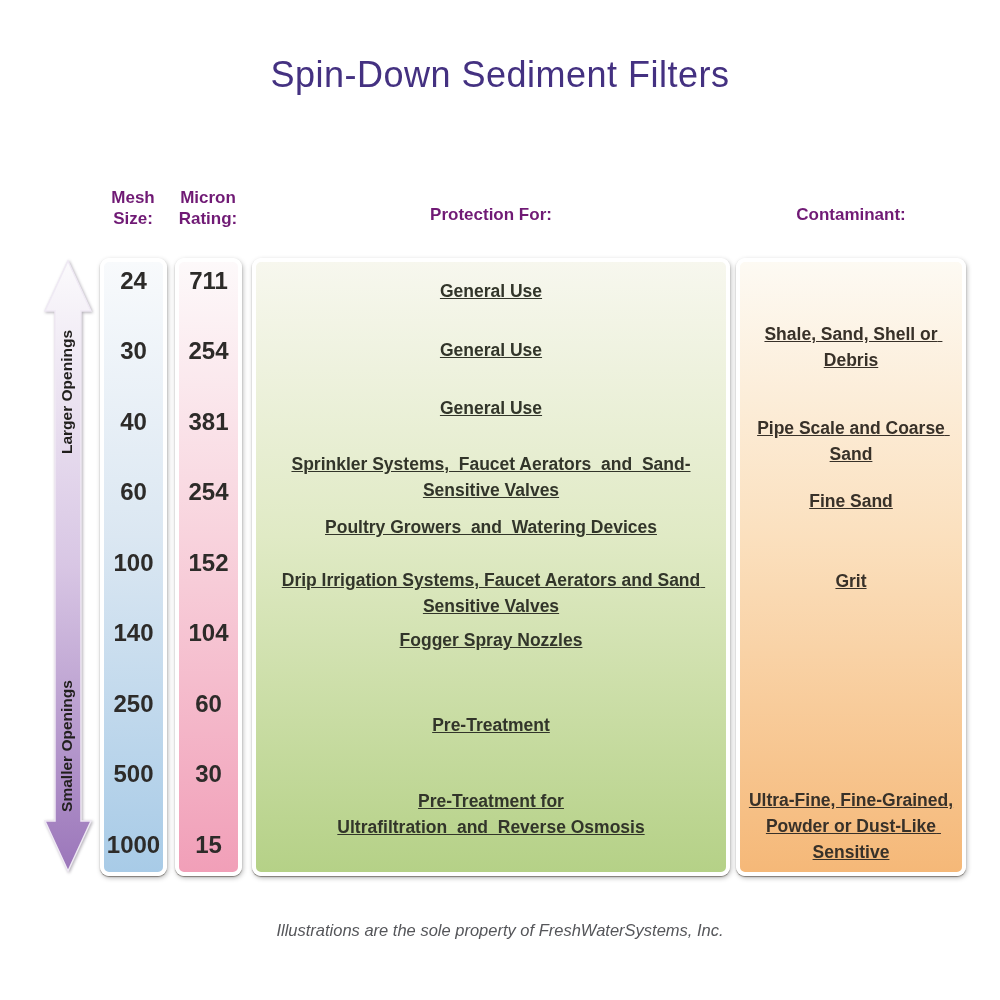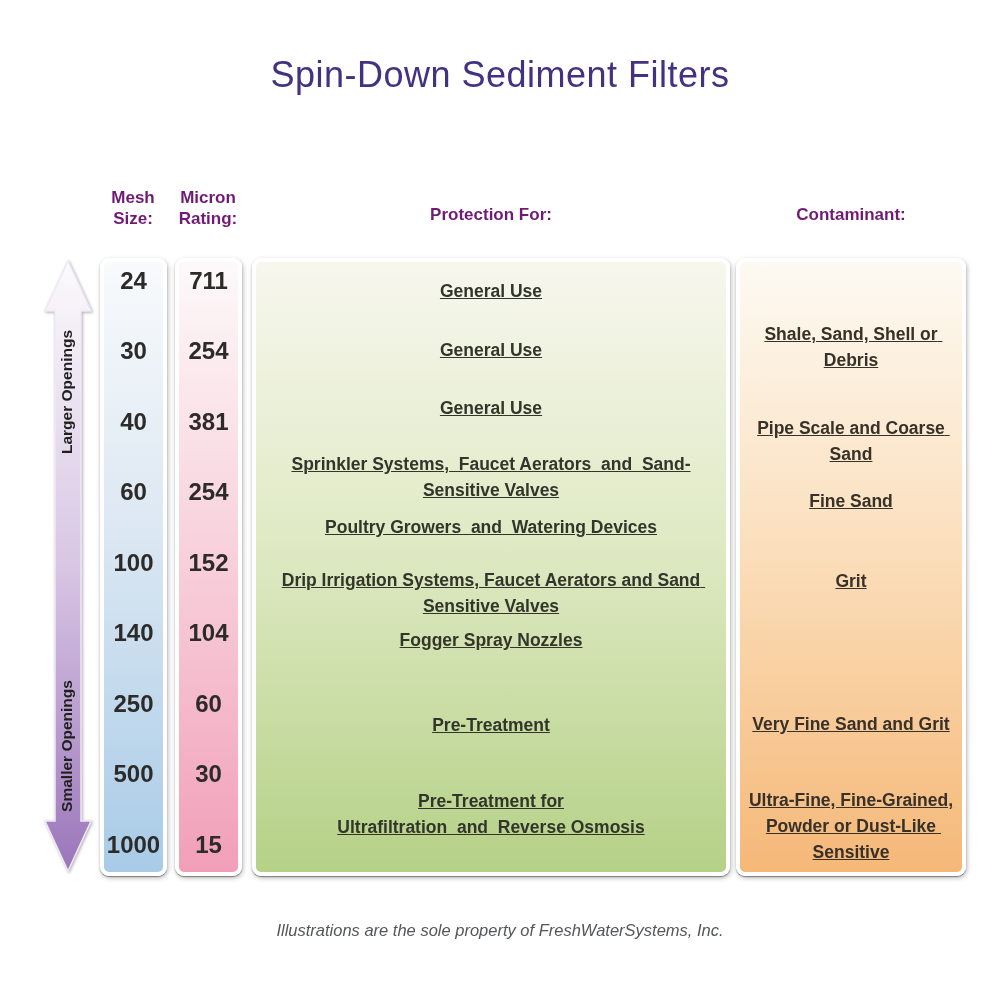--- a/index.html
+++ b/index.html
@@ -117,20 +117,19 @@
     <div class="text-row" style="top:526px">Pre-Treatment for
 Ultrafiltration  and  Reverse Osmosis</div>
     <div class="text-row" style="top:450px">Pre-Treatment</div>
   </div>
 
   <div class="col col-cont">
     <div class="text-row" style="top:59px">Shale, Sand, Shell or Debris</div>
     <div class="text-row" style="top:153px">Pipe Scale and Coarse Sand</div>
     <div class="text-row" style="top:226px">Fine Sand</div>
     <div class="text-row" style="top:306px">Grit</div>
-    <div class="text-row" style="top:449px">Very Fine Sand and Grit</div>
     <div class="text-row" style="top:525px">Ultra-Fine, Fine-Grained,
 Powder or Dust-Like Sensitive</div>
   </div>
 
   <div class="footer">Illustrations are the sole property of FreshWaterSystems, Inc.</div>
 
 </div>
 
 </body></html>

